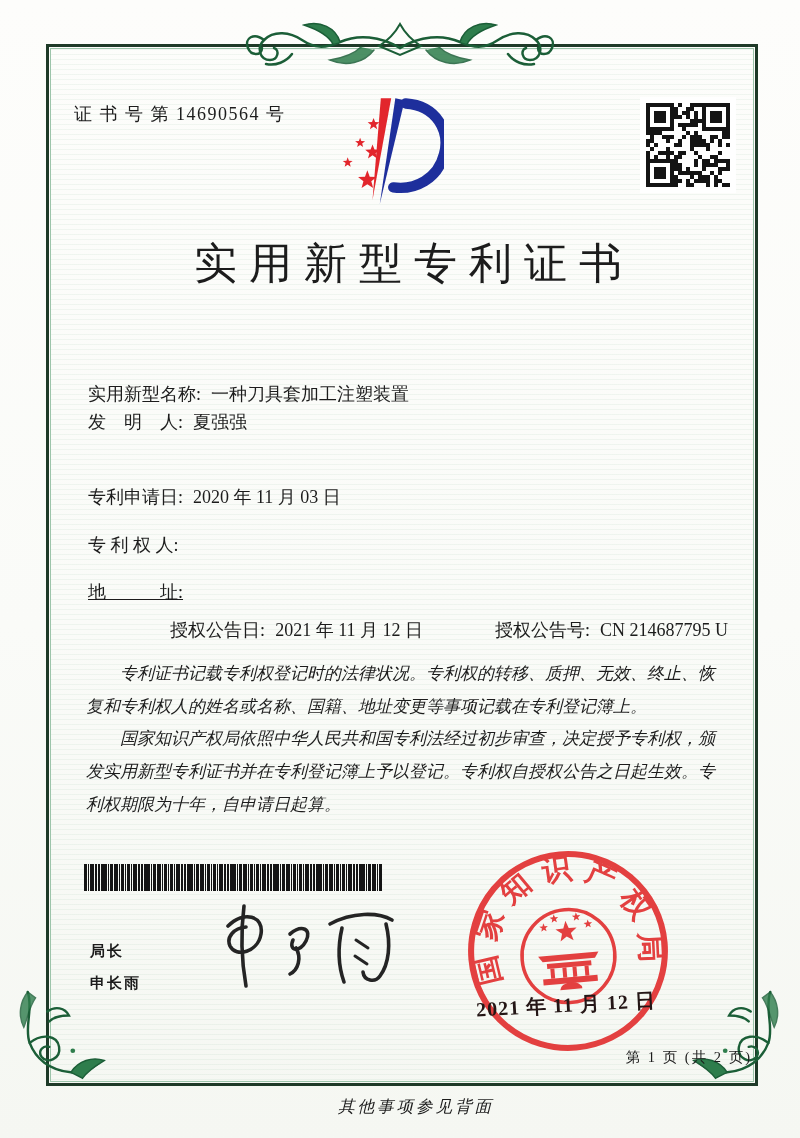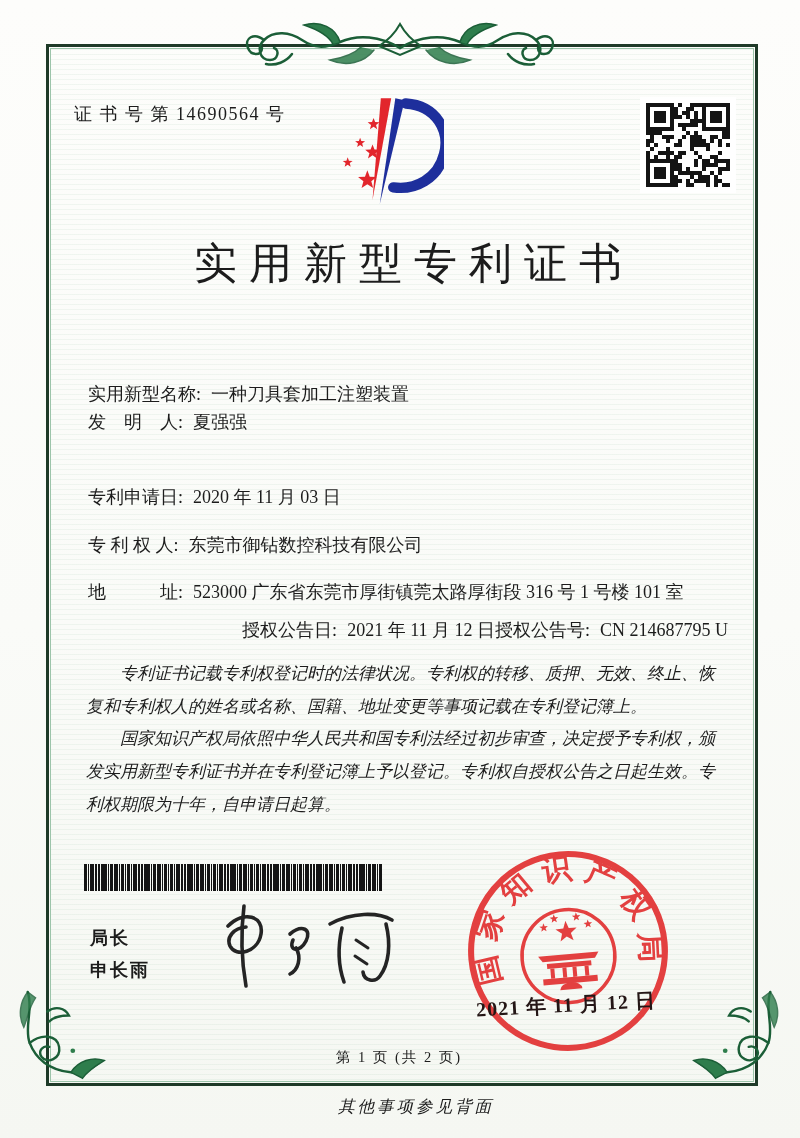--- a/index.html
+++ b/index.html
@@ -19,41 +19,41 @@
   .cert-no{position:absolute;left:74px;top:102px;font-size:18px;letter-spacing:1.5px;z-index:4;}
   .logo{position:absolute;left:328px;top:90px;width:116px;height:116px;z-index:4;}
   .qr{position:absolute;left:640px;top:97px;width:96px;height:96px;z-index:4;}
   .title{position:absolute;left:0;top:227px;width:100%;margin:8px;text-align:center;
          font-size:43px;font-weight:400;letter-spacing:12px;text-indent:12px;z-index:4;}
   
   .field-row{position:absolute;left:88px;display:flex;font-size:18px;line-height:1.6;z-index:4;}
   .f-label{white-space:pre;flex:none;}
   .f-value{margin-left:10px;}
   .row-name{top:332px;margin-top:48px;} .row-inventor{top:408px;} .row-patno{top:435px;}
-  .row-filing{top:483px;} .row-patentee{top:531px;} .row-address{top:578px;}
+  .row-filing{top:483px;} .row-patentee{top:531px;} .row-address{top:578px;text-decoration:underline;}
   .row-grant{top:616px;width:640px;justify-content:flex-end;}
   .row-address .f-value{width:545px;}
   .grant-group{display:flex;}
-  .grant-group+.grant-group{}
+  .grant-group+.grant-group{margin-left:72px;}
   
   .body-text{position:absolute;left:86px;top:658px;width:634px;z-index:4;
              font-size:17px;line-height:1.92;font-style:italic;}
   .body-text p{margin:0;text-indent:2em;}
   
   .barcode{position:absolute;left:84px;top:864px;width:300px;height:27px;z-index:4;}
   .signer{position:absolute;left:90px;z-index:4;font-family:"Liberation Sans","DejaVu Sans",sans-serif;
-          font-weight:600;font-size:18px;letter-spacing:2px;}
+          font-weight:600;font-size:15px;letter-spacing:2px;margin-top:16px;}
   .signer-title{top:926px;} .signer-name{top:958px;}
   .signature{position:absolute;left:192px;top:896px;width:215px;height:108px;z-index:5;}
   .seal{position:absolute;left:462px;top:845px;width:212px;height:212px;z-index:4;
         transform:rotate(-5deg);opacity:.93;}
   .seal-date{position:absolute;left:476px;top:992px;width:170px;z-index:6;
              font-size:20px;font-weight:700;color:#241616;transform:rotate(-3deg);
              letter-spacing:1px;white-space:nowrap;}
-  .page-info{position:absolute;left:46px;top:1048px;width:706px;text-align:center;
+  .page-info{position:absolute;left:46px;top:1048px;width:706px;text-align:right;
              font-size:14.5px;letter-spacing:2px;z-index:4;}
   .footer-note{position:absolute;left:16px;top:1096px;width:100%;text-align:center;
              font-size:16.5px;font-style:italic;letter-spacing:3px;z-index:4;}
 </style>
 </head>
 <body>
 
 <div class="page">
 
   <div class="frame">
@@ -262,25 +262,23 @@
   <div class="field-row row-inventor">
     <span class="f-label">发　明　人:</span>
     <span class="f-value">夏强强</span>
   </div>
   <div class="field-row row-filing">
     <span class="f-label">专利申请日:</span>
     <span class="f-value">2020 年 11 月 03 日</span>
   </div>
   <div class="field-row row-patentee">
     <span class="f-label">专 利 权 人:</span>
-    <span class="f-value">东莞市御钻数控科技有限公司</span>
   </div>
   <div class="field-row row-address">
     <span class="f-label">地　　　址:</span>
-    <span class="f-value">523000 广东省东莞市厚街镇莞太路厚街段 316 号 1 号楼 101 室</span>
   </div>
   <div class="field-row row-grant">
     <span class="grant-group">
       <span class="f-label">授权公告日:</span>
       <span class="f-value">2021 年 11 月 12 日</span>
     </span>
     <span class="grant-group">
       <span class="f-label">授权公告号:</span>
       <span class="f-value">CN 214687795 U</span>
     </span>

